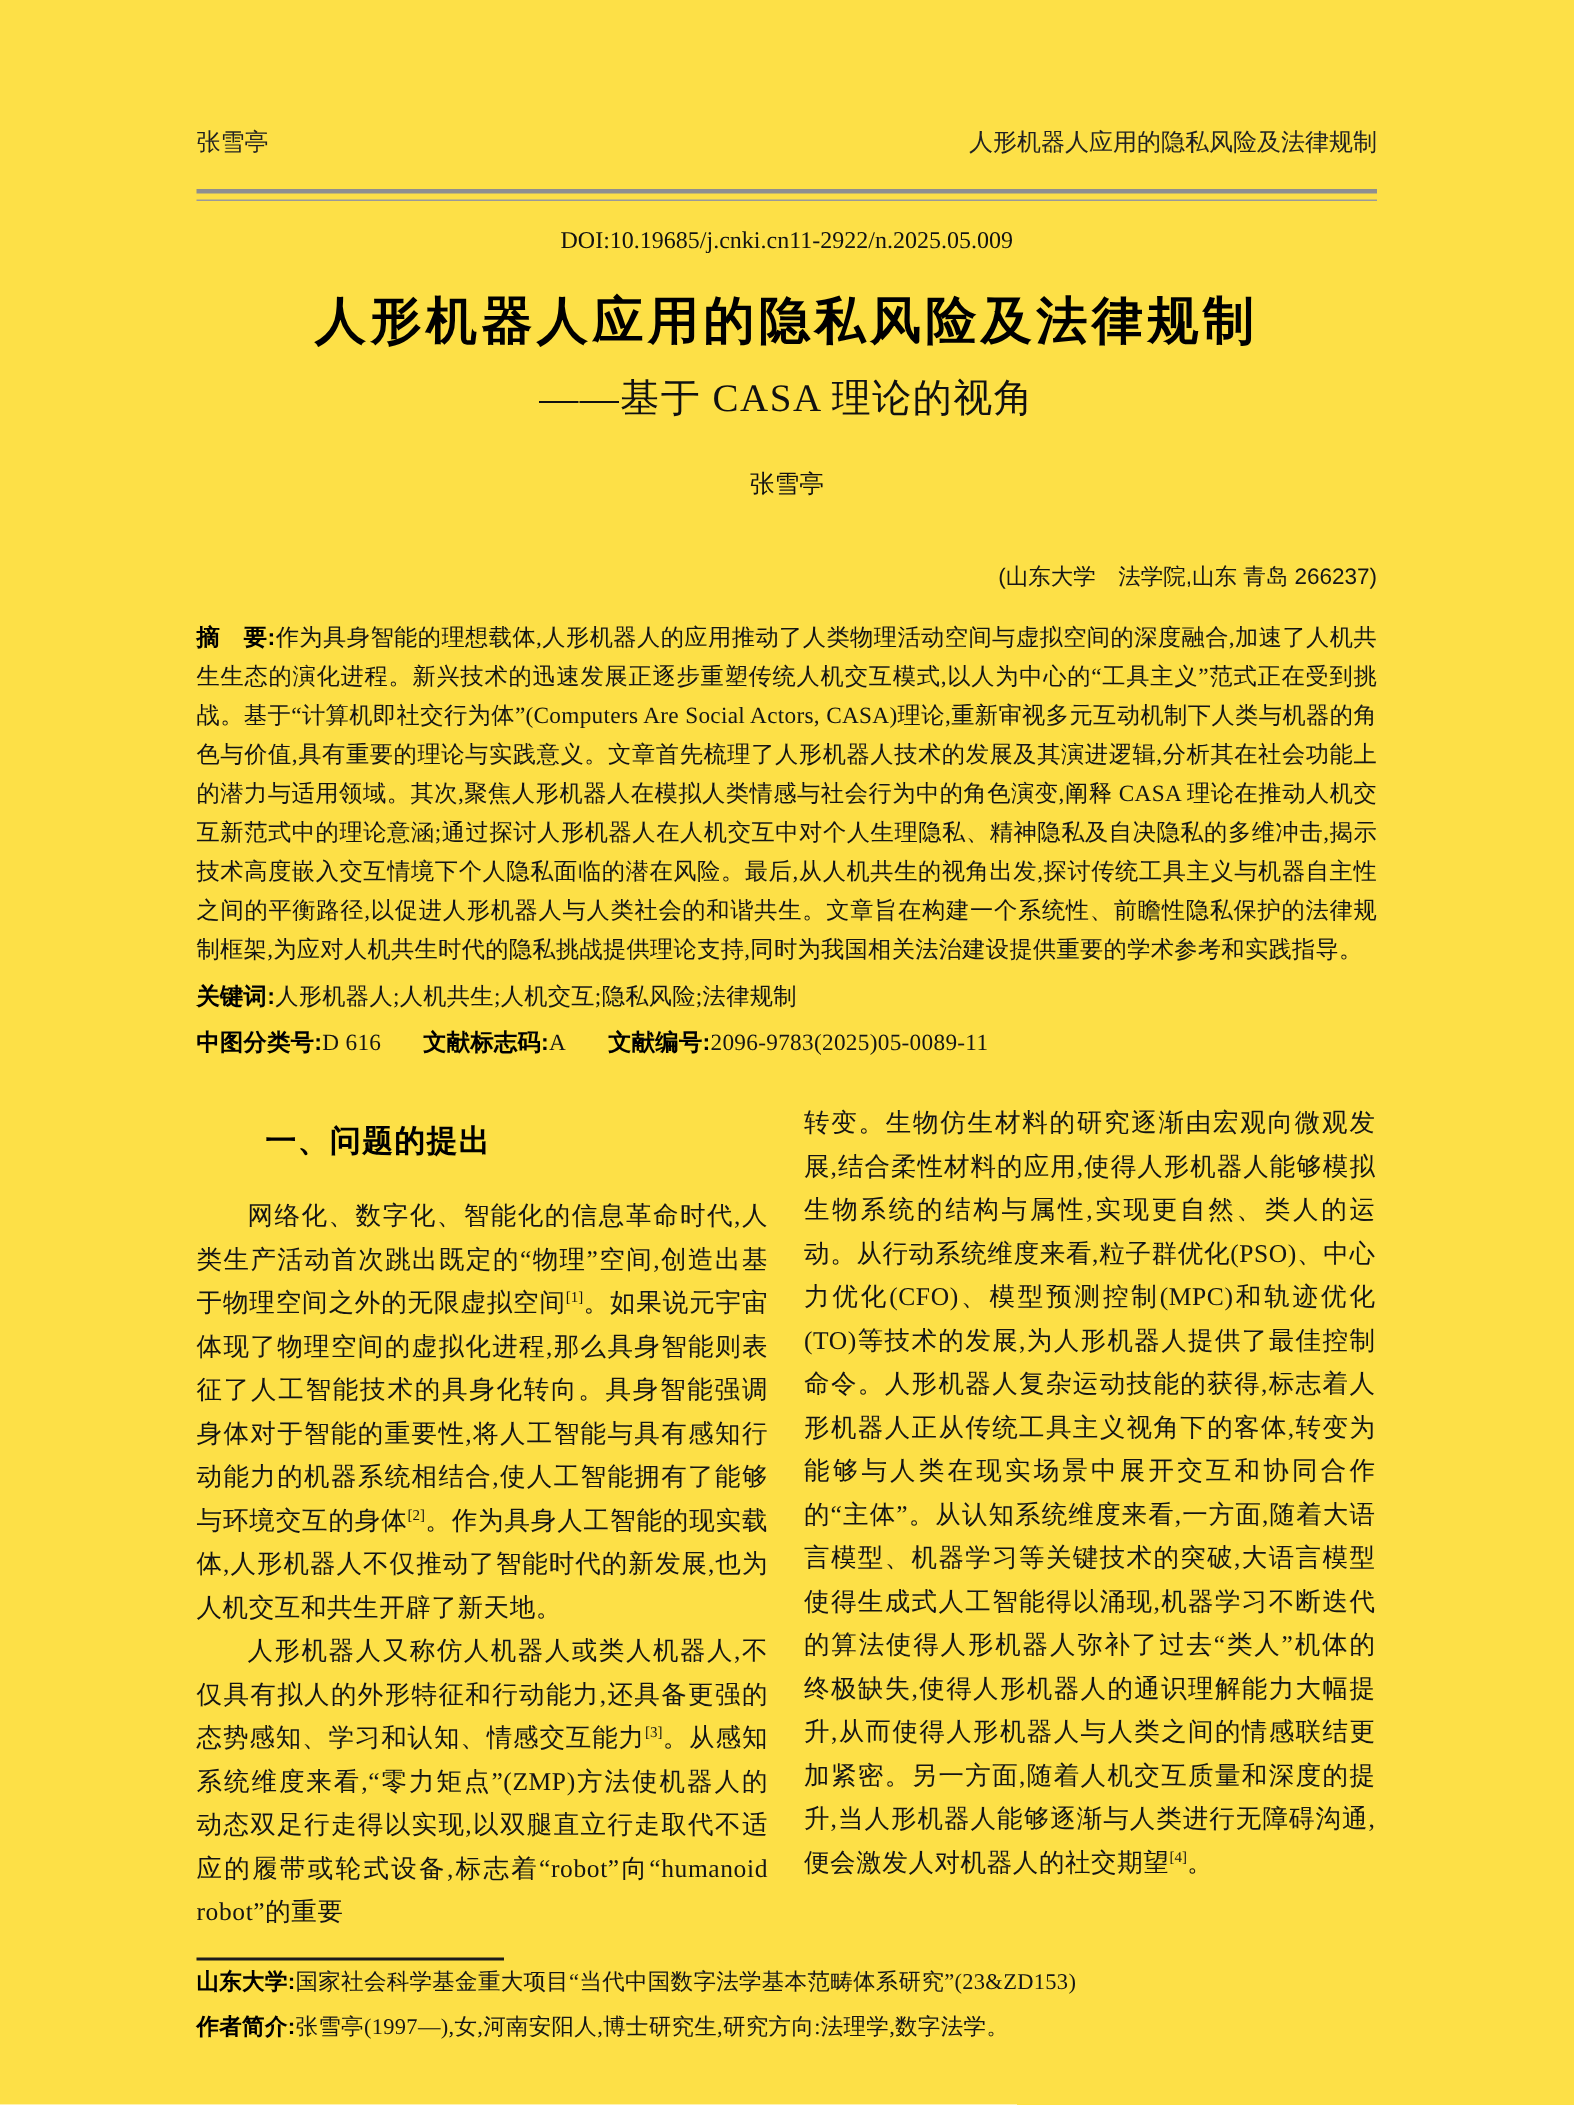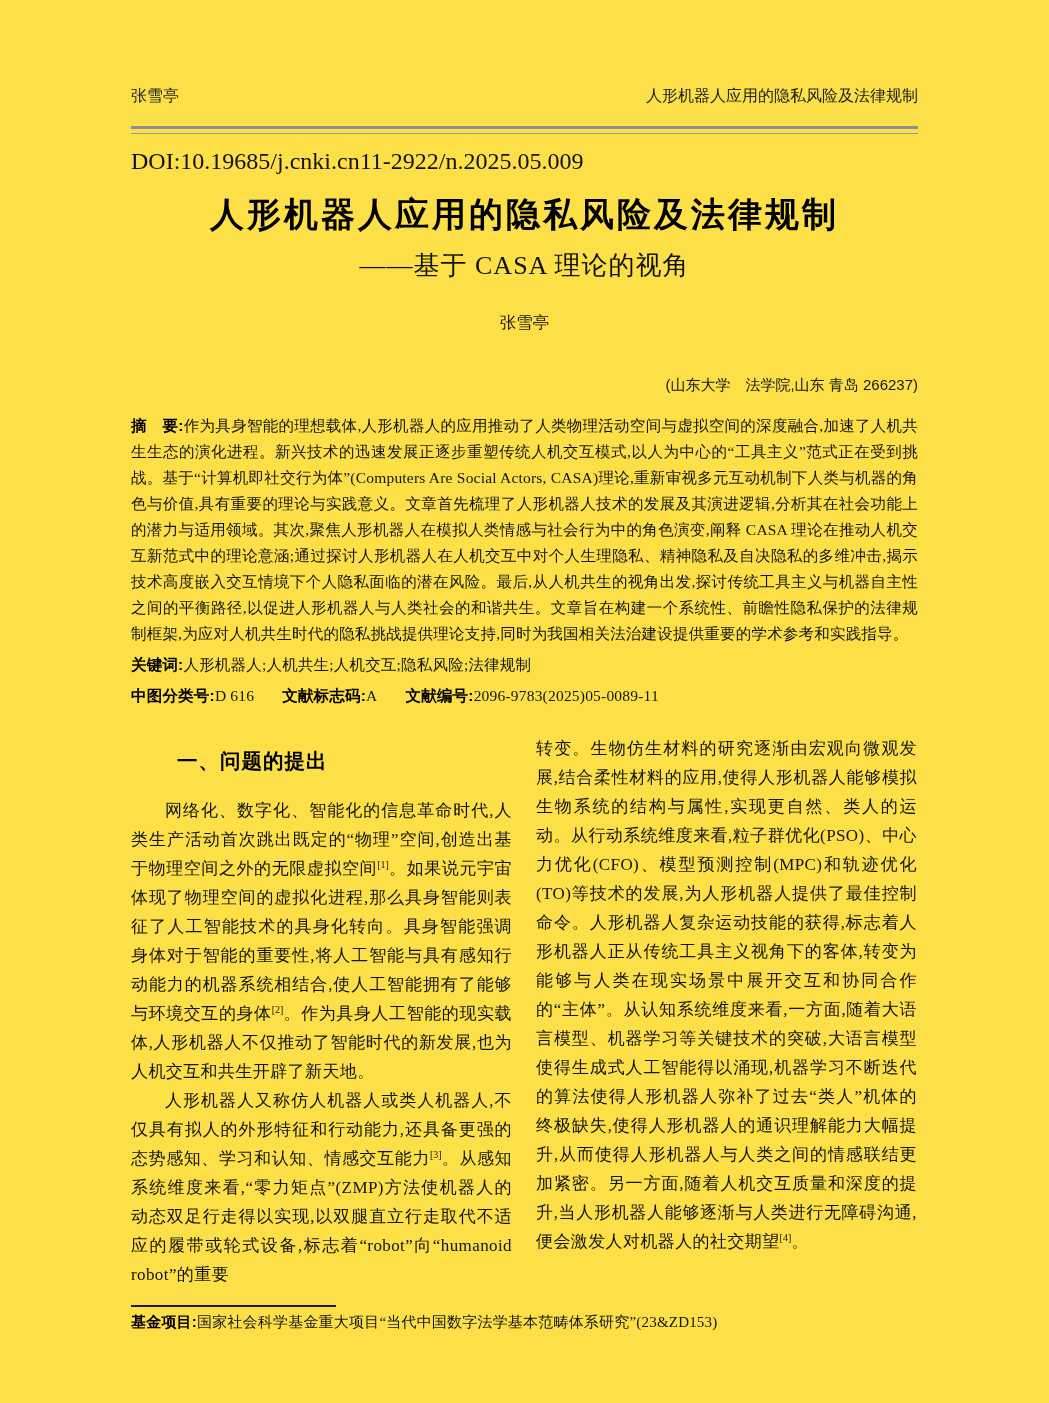--- a/index.html
+++ b/index.html
@@ -16,21 +16,21 @@
   .sans{font-family:"Liberation Sans","DejaVu Sans",sans-serif;}
   .running-header{
     display:flex;justify-content:space-between;align-items:flex-end;
     font-size:16px;line-height:19px;color:#222;
   }
   .double-rule{
     margin-top:21px;height:4px;
     border-top:3px solid #8f8f8f;
     border-bottom:1px solid #9a9a9a;
   }
-  .doi{margin-top:16px;text-align:left;font-size:24px;line-height:22px;color:#111;}
+  .doi{margin-top:16px;text-align:center;font-size:16px;line-height:22px;color:#111;}
   .title{
     margin:20px 0 0 0;text-align:center;
     font-family:"Liberation Sans","DejaVu Sans",sans-serif;
     font-weight:bold;font-size:34px;line-height:44px;letter-spacing:3px;color:#000;
   }
   .subtitle{margin-top:13px;text-align:center;font-size:26px;line-height:34px;letter-spacing:1px;color:#111;}
   .author-line{margin-top:30px;text-align:center;font-size:16.5px;line-height:20px;color:#111;}
   .affiliation{margin-top:42px;text-align:right;font-size:15px;line-height:19px;color:#161616;
     font-family:"Liberation Sans","DejaVu Sans",sans-serif;}
   .abstract,.keywords,.clc{
@@ -94,15 +94,16 @@
       <h2 class="sec-heading">一、问题的提出</h2>
       <p class="body-p">网络化、数字化、智能化的信息革命时代,人类生产活动首次跳出既定的“物理”空间,创造出基于物理空间之外的无限虚拟空间<sup>[1]</sup>。如果说元宇宙体现了物理空间的虚拟化进程,那么具身智能则表征了人工智能技术的具身化转向。具身智能强调身体对于智能的重要性,将人工智能与具有感知行动能力的机器系统相结合,使人工智能拥有了能够与环境交互的身体<sup>[2]</sup>。作为具身人工智能的现实载体,人形机器人不仅推动了智能时代的新发展,也为人机交互和共生开辟了新天地。</p>
       <p class="body-p">人形机器人又称仿人机器人或类人机器人,不仅具有拟人的外形特征和行动能力,还具备更强的态势感知、学习和认知、情感交互能力<sup>[3]</sup>。从感知系统维度来看,“零力矩点”(ZMP)方法使机器人的动态双足行走得以实现,以双腿直立行走取代不适应的履带或轮式设备,标志着“robot”向“humanoid robot”的重要</p>
     </div>
     <div class="col">
       <p class="body-p no-indent">转变。生物仿生材料的研究逐渐由宏观向微观发展,结合柔性材料的应用,使得人形机器人能够模拟生物系统的结构与属性,实现更自然、类人的运动。从行动系统维度来看,粒子群优化(PSO)、中心力优化(CFO)、模型预测控制(MPC)和轨迹优化(TO)等技术的发展,为人形机器人提供了最佳控制命令。人形机器人复杂运动技能的获得,标志着人形机器人正从传统工具主义视角下的客体,转变为能够与人类在现实场景中展开交互和协同合作的“主体”。从认知系统维度来看,一方面,随着大语言模型、机器学习等关键技术的突破,大语言模型使得生成式人工智能得以涌现,机器学习不断迭代的算法使得人形机器人弥补了过去“类人”机体的终极缺失,使得人形机器人的通识理解能力大幅提升,从而使得人形机器人与人类之间的情感联结更加紧密。另一方面,随着人机交互质量和深度的提升,当人形机器人能够逐渐与人类进行无障碍沟通,便会激发人对机器人的社交期望<sup>[4]</sup>。</p>
     </div>
   </div>
 
   <div class="foot-sep"></div>
-  <p class="footline"><span class="label sans">基金项目:</span><span>国家社会科学基金重大项目“当代中国数字法学基本范畴体系研究”(23&amp;ZD153)</span></p>
+  <p class="footline"><span class="label sans">山东大学:</span><span>国家社会科学基金重大项目“当代中国数字法学基本范畴体系研究”(23&amp;ZD153)</span></p>
+  <p class="footline"><span class="label sans">作者简介:</span><span>张雪亭(1997—),女,河南安阳人,博士研究生,研究方向:法理学,数字法学。</span></p>
 
 </div>
 
 </body></html>

